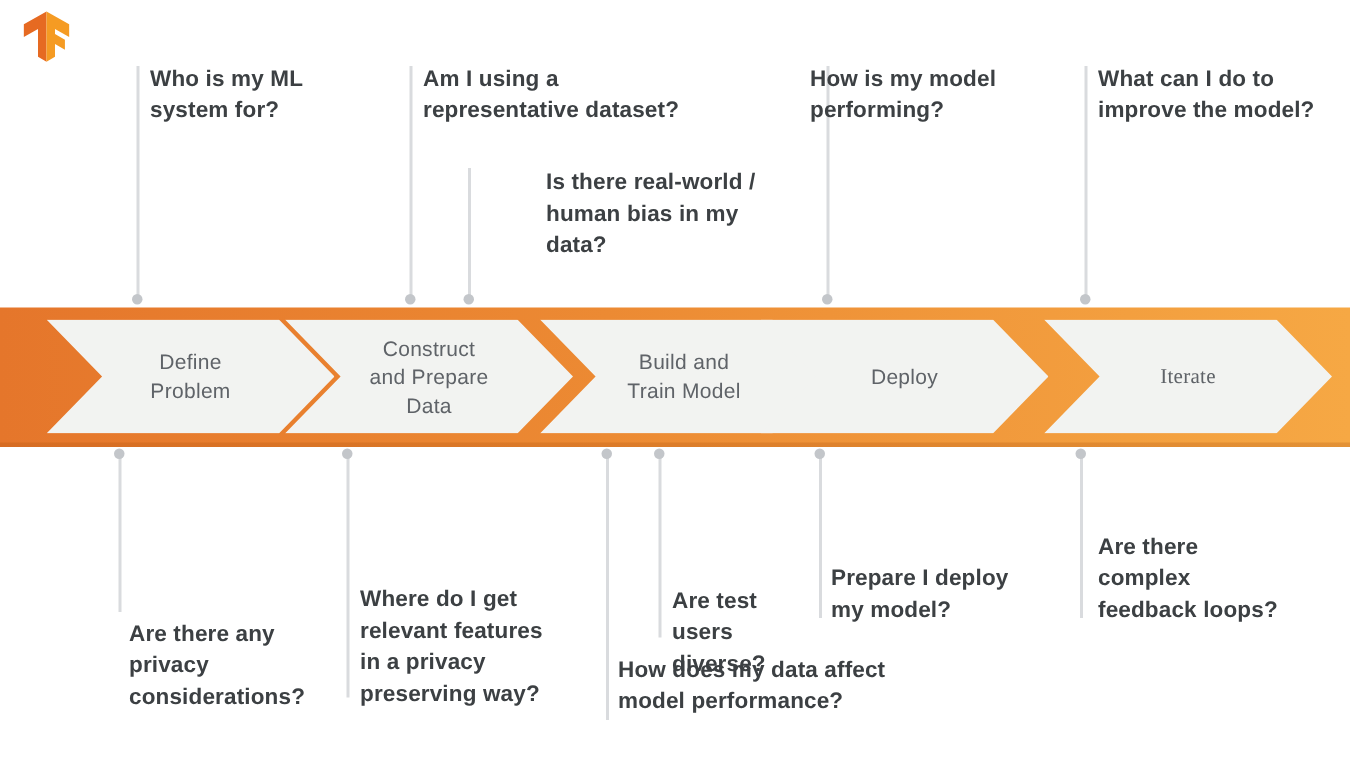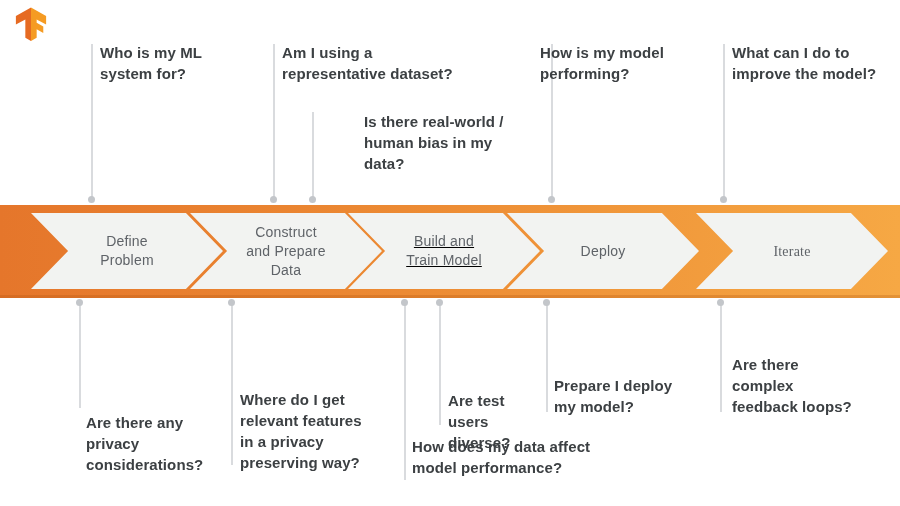--- a/index.html
+++ b/index.html
@@ -79,21 +79,21 @@
   <div class="banner">
     <div class="chevron" style="left:31px;">
       <div class="label">Define
 Problem</div>
     </div>
     <div class="chevron" style="left:190px;">
       <div class="label">Construct
 and Prepare
 Data</div>
     </div>
-    <div class="chevron" style="left:348px;text-decoration:underline;">
+    <div class="chevron" style="left:360px;">
       <div class="label">Build and
 Train Model</div>
     </div>
     <div class="chevron" style="left:507px;">
       <div class="label">Deploy</div>
     </div>
     <div class="chevron" style="left:696px;font-family:Liberation Serif, serif;">
       <div class="label">Iterate</div>
     </div>
   </div>

